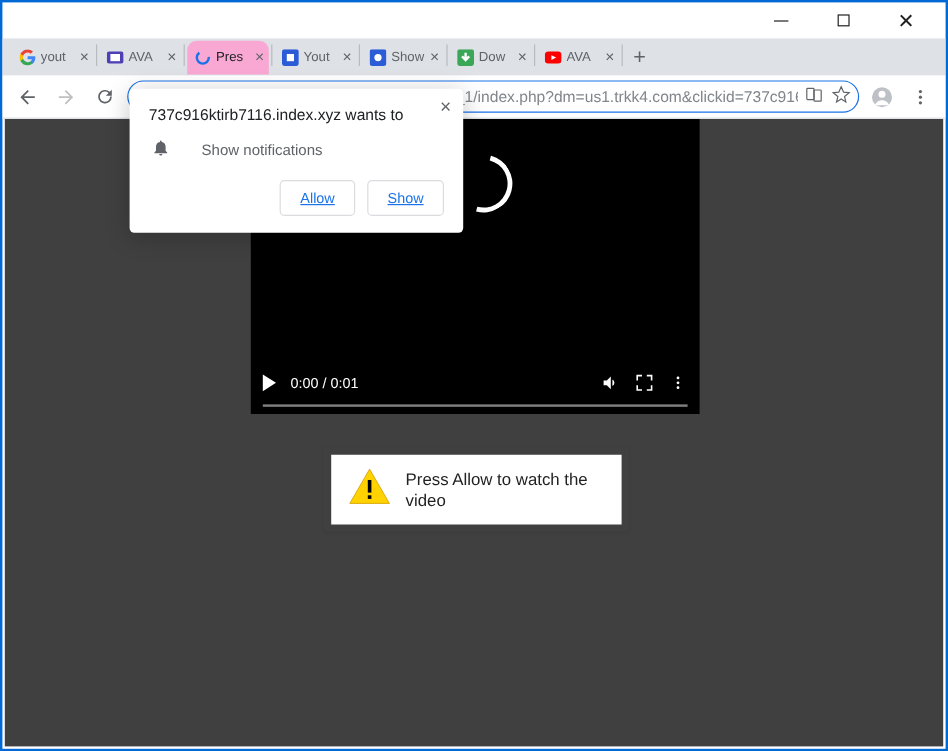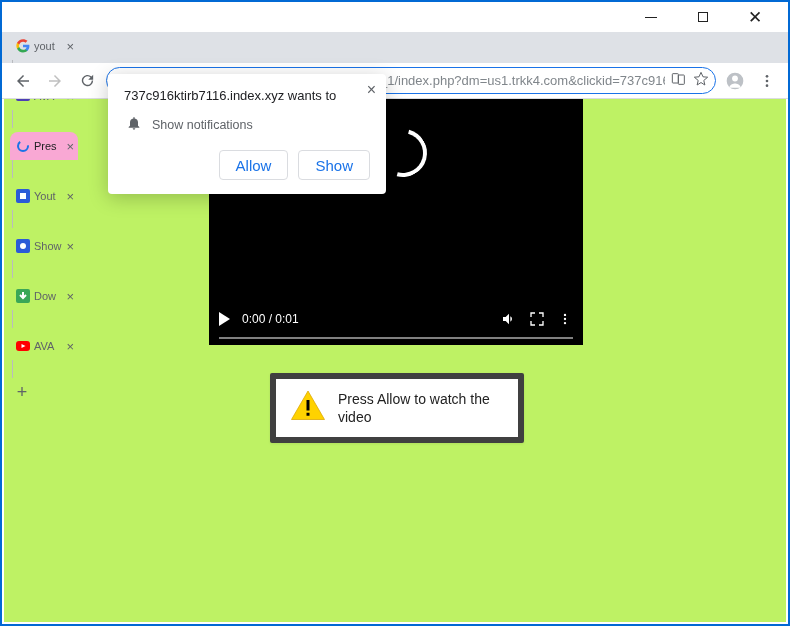--- a/index.html
+++ b/index.html
@@ -10,63 +10,63 @@
     .wm svg { width: 720px; height: 340px; opacity: 0.07; }
 
     
     .win-controls { height: 30px; display: flex; justify-content: flex-end; align-items: center; gap: 26px; padding-right: 20px; position: relative; z-index: 5; }
     .win-btn { width: 26px; height: 26px; display: flex; align-items: center; justify-content: center; color: #222; }
     .minline { width: 12px; height: 1px; background: #222; }
     .maxbox { width: 10px; height: 10px; border: 1px solid #222; }
     .closex { font-size: 17px; line-height: 1; }
 
     
-    .tabs { height: 31px; display: flex; align-items: flex-start; padding-left: 8px; background: #dee1e6; position: relative; z-index: 5; flex-direction: column; }
+    .tabs { height: 31px; display: flex; align-items: center; padding-left: 8px; background: #dee1e6; position: relative; z-index: 5; }
     .tab { height: 28px; width: 68px; margin-right: 0; padding: 0 4px 0 6px; display: flex; align-items: center; gap: 4px; font-size: 11px; color: #5f6368; position: relative; flex-shrink: 0; }
     .tab.active { background: #f9a8d4; border-radius: 8px 8px 0 0; color: #202124; }
     .tab-title { white-space: nowrap; overflow: hidden; text-overflow: clip; flex: 1; }
     .tab-x { font-size: 13px; color: #5f6368; flex-shrink: 0; }
     .tab-div { width: 1px; height: 18px; background: #b9bbbf; flex-shrink: 0; margin: 0 2px 4px 2px; }
     .tab-add { width: 24px; height: 24px; display: flex; align-items: center; justify-content: center; color: #5f6368; font-size: 18px; }
     .fav { width: 14px; height: 14px; flex-shrink: 0; display: flex; align-items: center; justify-content: center; }
 
     
     .addr { height: 36px; background: #fff; border-bottom: 1px solid #dadce0; display: flex; align-items: center; padding: 0 8px; gap: 6px; position: relative; z-index: 5; }
     .nav-btn { width: 26px; height: 26px; display: flex; align-items: center; justify-content: center; color: #5f6368; }
     .nav-btn.disabled { color: #c0c0c0; }
     .url-box { flex: 1; height: 27px; border: 1.5px solid #1a73e8; border-radius: 14px; display: flex; align-items: center; padding: 0 6px; gap: 6px; font-size: 13px; color: #202124; overflow: hidden; }
     .lock { width: 14px; height: 14px; color: #5f6368; flex-shrink: 0; }
     .url-text { white-space: nowrap; overflow: hidden; }
     .url-text .dim { color: #80868b; }
     .url-text .host { color: #202124; }
 
     
-    .content { position: absolute; left: 2px; right: 2px; top: 97px; bottom: 2px; background: #bef264; z-index: 2; }
+    .content { position: absolute; left: 2px; right: 2px; top: 97px; bottom: 2px; background: #404040; z-index: 2; }
 
     
     .video { position: absolute; left: 205px; top: 0; width: 374px; height: 246px; background: #000; }
     .spinner { position: absolute; left: 170px; top: 30px; width: 48px; height: 48px; border: 4px solid #fff; border-top-color: transparent; border-left-color: transparent; border-radius: 50%; transform: rotate(-30deg); }
     .vctrl { position: absolute; left: 10px; right: 10px; bottom: 10px; height: 32px; display: flex; align-items: center; gap: 12px; color: #fff; font-size: 12px; }
     .vplay { width: 0; height: 0; border-left: 11px solid #fff; border-top: 7px solid transparent; border-bottom: 7px solid transparent; }
     .vtime { flex-shrink: 0; }
     .vspacer { flex: 1; }
     .vicon { width: 16px; height: 16px; display: flex; align-items: center; justify-content: center; }
     .vprog { position: absolute; left: 10px; right: 10px; bottom: 6px; height: 2px; background: rgba(255,255,255,0.5); }
 
     
     .msg { position: absolute; left: 266px; top: 274px; width: 254px; height: 70px; background: #fff; border: 6px solid #404040; border-radius: 2px; display: flex; align-items: center; padding: 0 14px; gap: 12px; box-shadow: 0 1px 3px rgba(0,0,0,.08); }
     .msg-text { font-size: 14px; color: #222; line-height: 1.3; }
 
     
     .notif { position: absolute; left: 106px; top: 72px; width: 278px; background: #fff; border-radius: 4px; box-shadow: 0 4px 20px rgba(0,0,0,0.22); z-index: 10; padding: 14px 16px 14px 16px; }
     .notif-close { position: absolute; right: 10px; top: 7px; font-size: 16px; color: #5f6368; }
     .notif-title { font-size: 13px; color: #202124; padding-bottom: 8px; }
-    .notif-row { display: flex; align-items: center; gap: 10px; padding: 4px 0 16px 2px; font-size: 12.5px; color: #5f6368; }
+    .notif-row { display: flex; align-items: center; gap: 26px; padding: 4px 0 16px 2px; font-size: 12.5px; color: #5f6368; }
     .notif-btns { display: flex; justify-content: flex-end; gap: 10px; }
-    .n-btn { height: 30px; padding: 0 16px; border: 1px solid #dadce0; border-radius: 4px; background: #fff; color: #1a73e8; font-size: 15px; display: flex; align-items: center; }
+    .n-btn { height: 30px; padding: 0 16px; border: 1px solid #dadce0; border-radius: 4px; background: #fff; color: #1a73e8; font-size: 12px; display: flex; align-items: center; text-decoration: underline; }
   </style>
 </head>
 <body>
 
 <div class="wm">
   <svg viewBox="0 0 740 340">
     <g fill="none" stroke="#c23030" stroke-width="22">
       <circle cx="150" cy="155" r="110"></circle>
       <line x1="230" y1="235" x2="310" y2="315" stroke-linecap="round"></line>
     </g>

